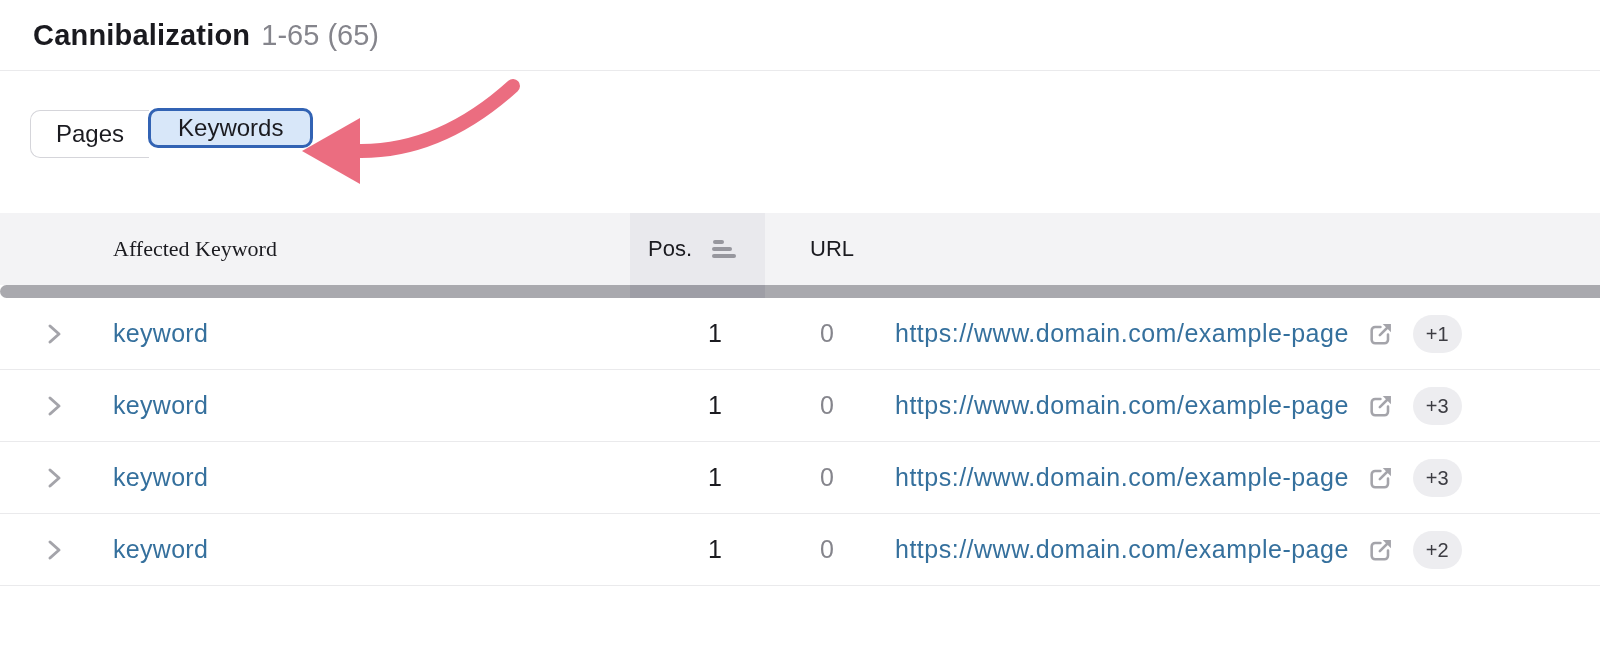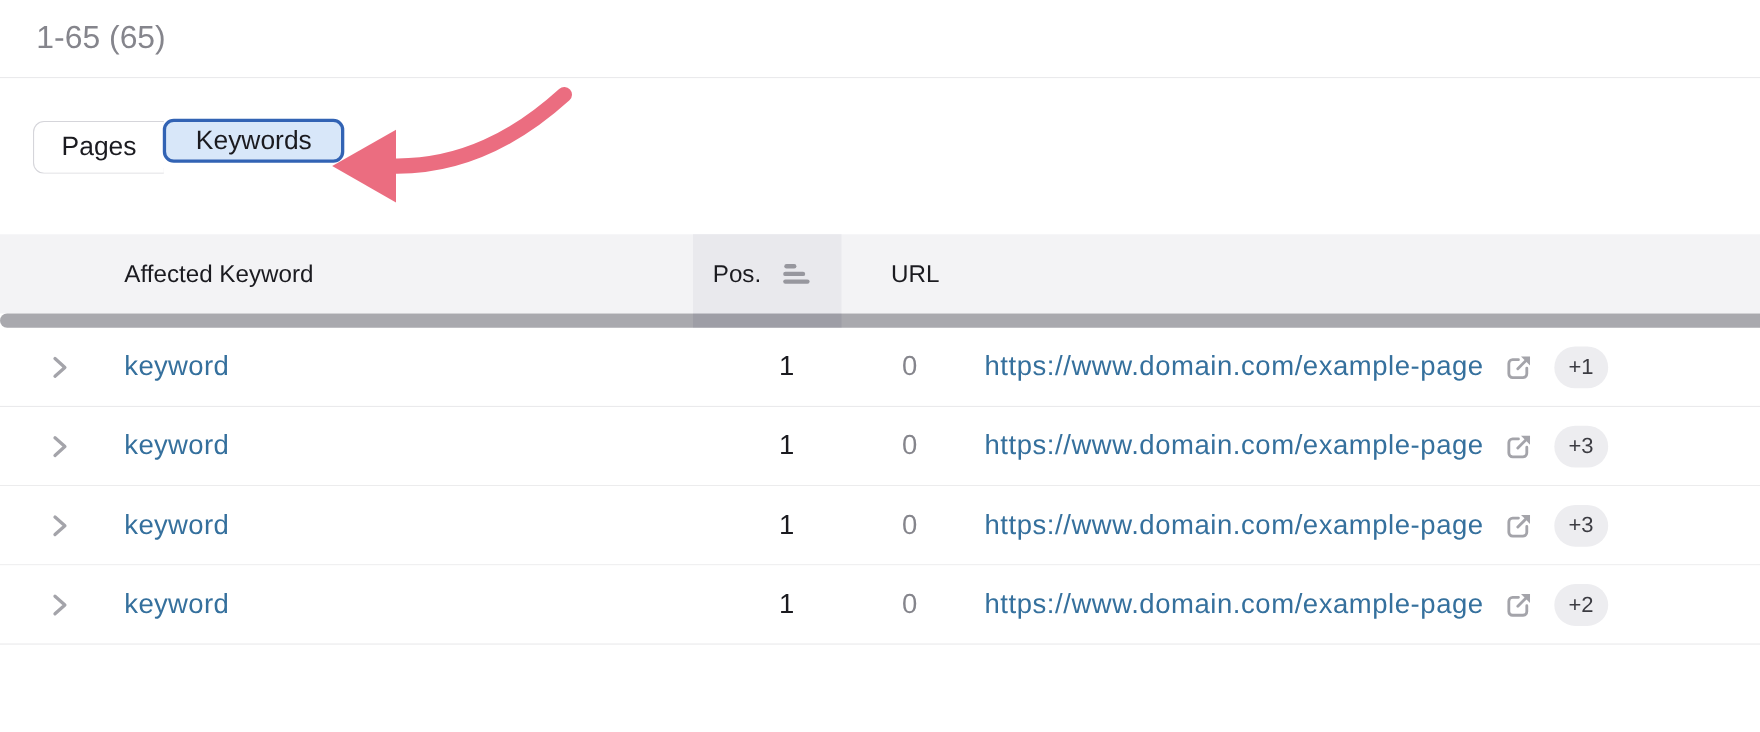--- a/index.html
+++ b/index.html
@@ -31,21 +31,21 @@
   }
 
   
   .arrow-svg { position:absolute; left:280px; top:70px; z-index:3; pointer-events:none; }
 
   
   .table { position:absolute; top:213px; left:0; width:1600px; }
   .grid-cols { display:grid; grid-template-columns:90px 540px 135px 85px 1fr; }
   .thead { height:72px; background:#f3f3f5; font-size:22px; color:#1b1b20; }
   .th { display:flex; align-items:center; cursor:pointer; }
-  .th-keyword { padding-left:23px; }
+  .th-keyword { padding-left:23px;font-family:Liberation Serif, serif; }
   .th-pos { background:#e9e9ed; justify-content:flex-end; padding-right:27px; gap:19px; }
   .th-diff { justify-content:flex-end; padding-right:4px; }
   .th-url { padding-left:45px; }
 
   .scrollbar { position:relative; height:13px; background:#a9a9ae; border-radius:7px 0 0 7px; cursor:pointer; }
   .scroll-shade { position:absolute; left:630px; top:0; width:135px; height:100%; background:rgba(70,70,95,.10); }
 
   .row {
     height:72px; border-bottom:1px solid #eaeaec; align-items:center; background:#fff;
   }
@@ -64,20 +64,21 @@
     border-radius:19px; padding:9px 13px; cursor:pointer; flex:none;
   }
   .chev { display:flex; }
 </style>
 </head>
 <body>
 
 <div class="page">
 
   <div class="page-header">
+    <span class="title">Cannibalization</span>
     <span class="count">1-65 (65)</span>
   </div>
 
   <div class="tabs">
     <button class="tab tab-pages">Pages</button>
     <button class="tab tab-keywords">Keywords</button>
   </div>
 
   <svg class="arrow-svg" width="250" height="120" viewBox="0 0 250 120">
     <path d="M233 16 C 190 55, 140 82, 78 81" fill="none" stroke="#eb6d80" stroke-width="14" stroke-linecap="round"></path>

